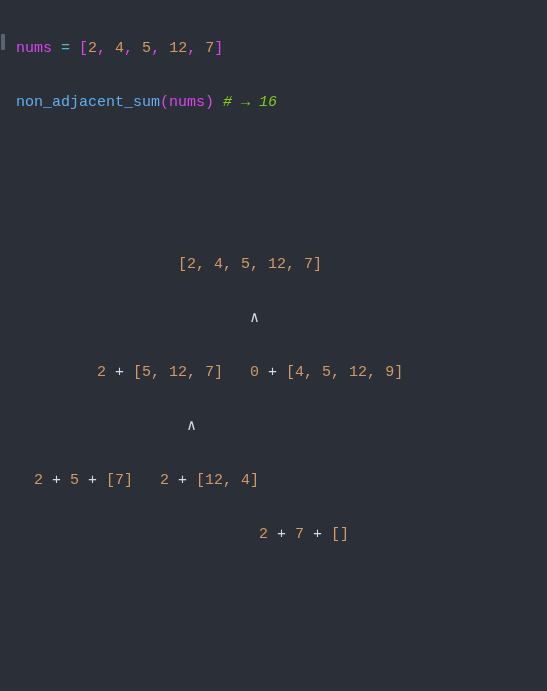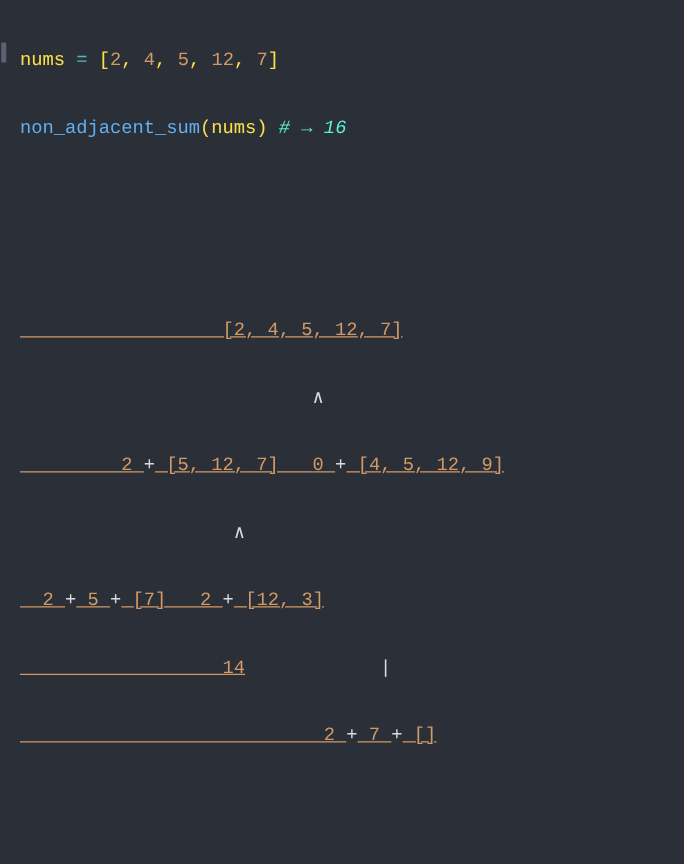--- a/index.html
+++ b/index.html
@@ -37,46 +37,45 @@
       border-radius: 1px;
     }
     .content {
       padding-left: 16px;
       white-space: pre;
     }
     .line {
       display: block;
       min-height: 27px;
     }
-    .c-default { color: #fde047; }
+    .c-default { color: #d946ef; }
     .c-operator { color: #56b6c2; }
     .c-number { color: #d19a66; }
     .c-func { color: #61afef; }
-    .c-comment { color: #5eead4; font-style: italic; }
+    .c-comment { color: #84cc16; font-style: italic; }
     .c-white { color: #d7dae0; }
-    .c-orange { color: #d19a66; text-decoration: underline; }
+    .c-orange { color: #d19a66; }
   </style>
 </head>
 <body>
 
 <div class="gutter">
   <div class="cursor-indicator"></div>
 </div>
 
 <div class="content">
 <span class="line"><span class="c-default">nums</span><span class="c-operator"> = </span><span class="c-default">[</span><span class="c-number">2</span><span class="c-default">, </span><span class="c-number">4</span><span class="c-default">, </span><span class="c-number">5</span><span class="c-default">, </span><span class="c-number">12</span><span class="c-default">, </span><span class="c-number">7</span><span class="c-default">]</span></span>
 <span class="line"><span class="c-func">non_adjacent_sum</span><span class="c-default">(</span><span class="c-default">nums</span><span class="c-default">)</span><span> </span><span class="c-comment"># → 16</span></span>
 <span class="line"></span>
 <span class="line"></span>
 <span class="line"><span class="c-orange">                  [2, 4, 5, 12, 7]</span></span>
 <span class="line"><span class="c-white">                          ∧</span></span>
 <span class="line"><span class="c-orange">         2 </span><span class="c-white">+</span><span class="c-orange"> [5, 12, 7]   </span><span class="c-orange">0 </span><span class="c-white">+</span><span class="c-orange"> [4, 5, 12, 9]</span></span>
 <span class="line"><span class="c-white">                   ∧</span></span>
-<span class="line"><span class="c-orange">  2 </span><span class="c-white">+</span><span class="c-orange"> 5 </span><span class="c-white">+</span><span class="c-orange"> [7]   </span><span class="c-orange">2 </span><span class="c-white">+</span><span class="c-orange"> [12, 3]</span></span>
-<span class="line"><span class="c-orange">                  14</span><span class="c-white">            |</span></span>
+<span class="line"><span class="c-orange">  2 </span><span class="c-white">+</span><span class="c-orange"> 5 </span><span class="c-white">+</span><span class="c-orange"> [7]   </span><span class="c-orange">2 </span><span class="c-white">+</span><span class="c-orange"> [12, 4]</span></span>
 <span class="line"><span class="c-orange">                           2 </span><span class="c-white">+</span><span class="c-orange"> 7 </span><span class="c-white">+</span><span class="c-orange"> []</span></span>
 
 
 
 
 
 
 
 
 

